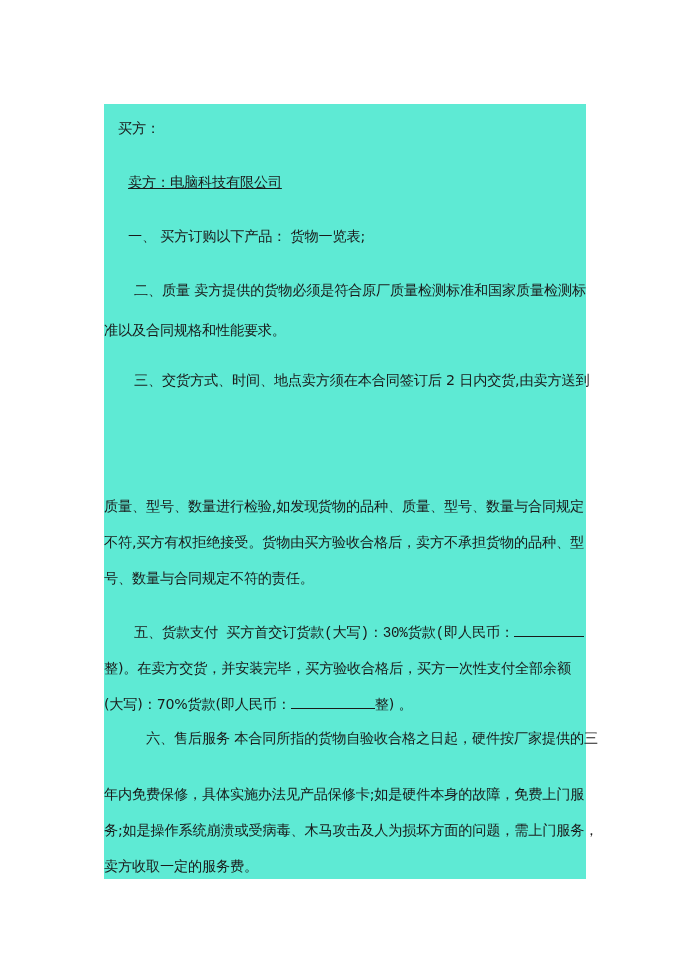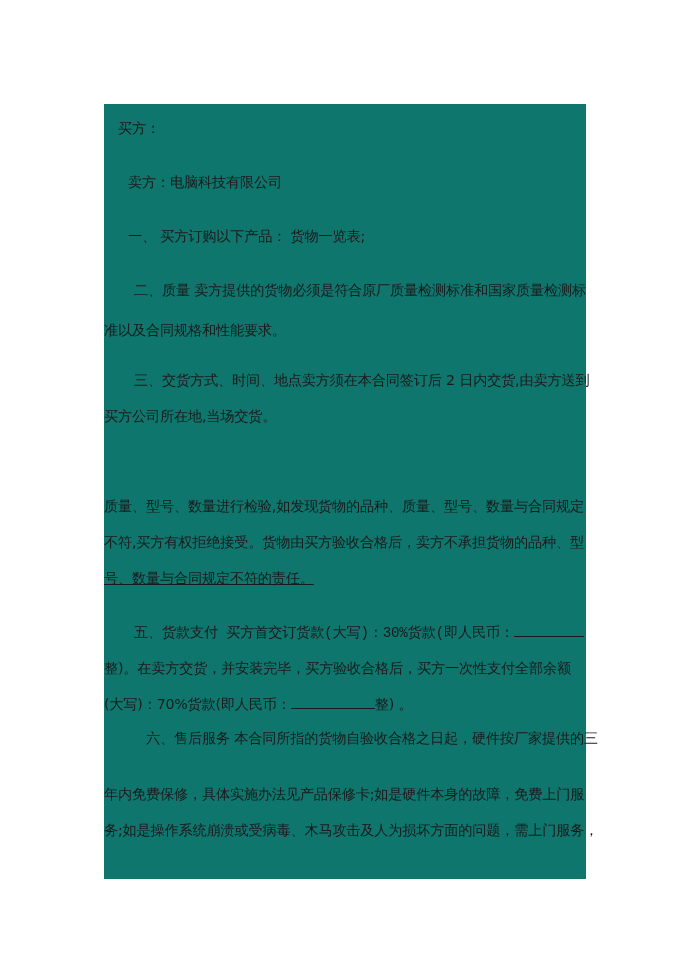--- a/index.html
+++ b/index.html
@@ -14,21 +14,21 @@
       overflow: hidden;
       font-family: "DejaVu Sans", "Liberation Sans", sans-serif;
       color: #1a1a1a;
     }
     .page {
       position: absolute;
       left: 104px;
       top: 104px;
       width: 482px;
       height: 775px;
-      background: #0f766e;
+      background: #5eead4;
     }
     .line {
       position: absolute;
       left: 0;
       font-size: 14.2px;
       line-height: 20px;
       white-space: nowrap;
       letter-spacing: -0.2px;
     }
     .indent { left: 30px; }
@@ -41,39 +41,39 @@
       vertical-align: baseline;
     }
   </style>
 </head>
 <body>
 
 <div class="page">
 
   <div class="line indent-small" style="top:14px;">买方：</div>
 
-  <div class="line indent-mid" style="top:68px;">卖方：电脑科技有限公司</div>
+  <div class="line indent-mid" style="top:68px;text-decoration:underline;">卖方：电脑科技有限公司</div>
 
   <div class="line indent-mid" style="top:122px;text-align:center;">一、 买方订购以下产品： 货物一览表;</div>
 
   <div class="line indent" style="top:176px;">二、质量 卖方提供的货物必须是符合原厂质量检测标准和国家质量检测标</div>
   <div class="line" style="top:216px;">准以及合同规格和性能要求。</div>
 
   <div class="line indent" style="top:266px;">三、交货方式、时间、地点卖方须在本合同签订后 2 日内交货,由卖方送到</div>
-  <div class="line" style="top:302px;">买方公司所在地,当场交货。</div>
 
   <div class="line" style="top:392px;">质量、型号、数量进行检验,如发现货物的品种、质量、型号、数量与合同规定</div>
   <div class="line" style="top:428px;">不符,买方有权拒绝接受。货物由买方验收合格后，卖方不承担货物的品种、型</div>
-  <div class="line" style="top:464px;text-decoration:underline;">号、数量与合同规定不符的责任。</div>
+  <div class="line" style="top:464px;">号、数量与合同规定不符的责任。</div>
 
   <div class="line indent" style="top:518px;font-family:Liberation Mono, monospace;">
     <span>五、货款支付 买方首交订货款(大写)：30%货款(即人民币：</span><span class="blank" style="width:70px;"></span>
   </div>
   <div class="line" style="top:554px;">整)。在卖方交货，并安装完毕，买方验收合格后，买方一次性支付全部余额</div>
   <div class="line" style="top:590px;">
     <span>(大写)：70%货款(即人民币：</span><span class="blank" style="width:84px;"></span><span>整) 。</span>
   </div>
 
   <div class="line indent" style="top:624px;margin-left:12px;">六、售后服务 本合同所指的货物自验收合格之日起，硬件按厂家提供的三</div>
   <div class="line" style="top:680px;">年内免费保修，具体实施办法见产品保修卡;如是硬件本身的故障，免费上门服</div>
   <div class="line" style="top:716px;">务;如是操作系统崩溃或受病毒、木马攻击及人为损坏方面的问题，需上门服务，</div>
+  <div class="line" style="top:752px;">卖方收取一定的服务费。</div>
 
 </div>
 
 </body></html>

